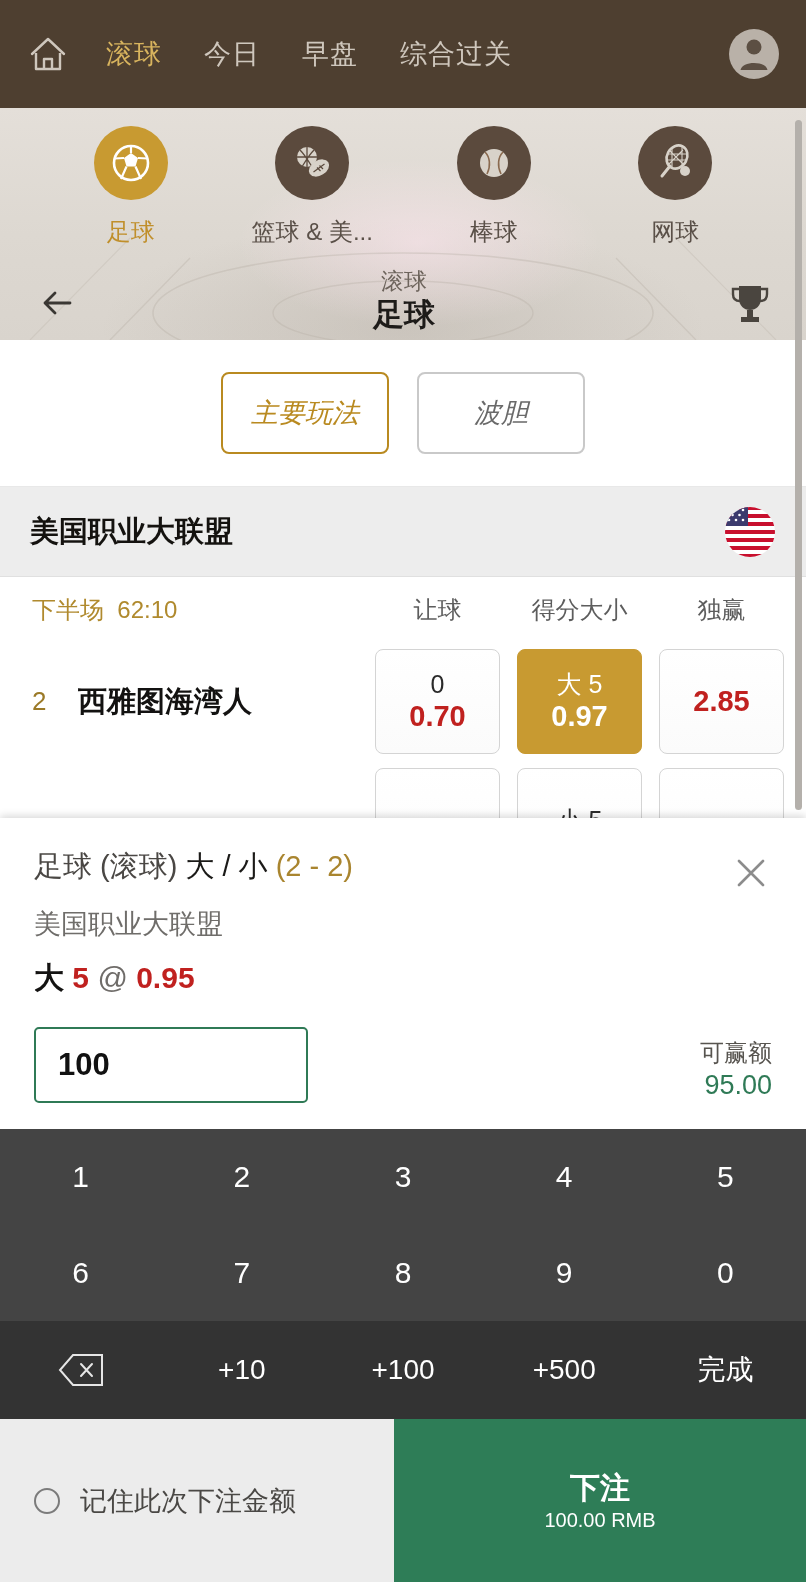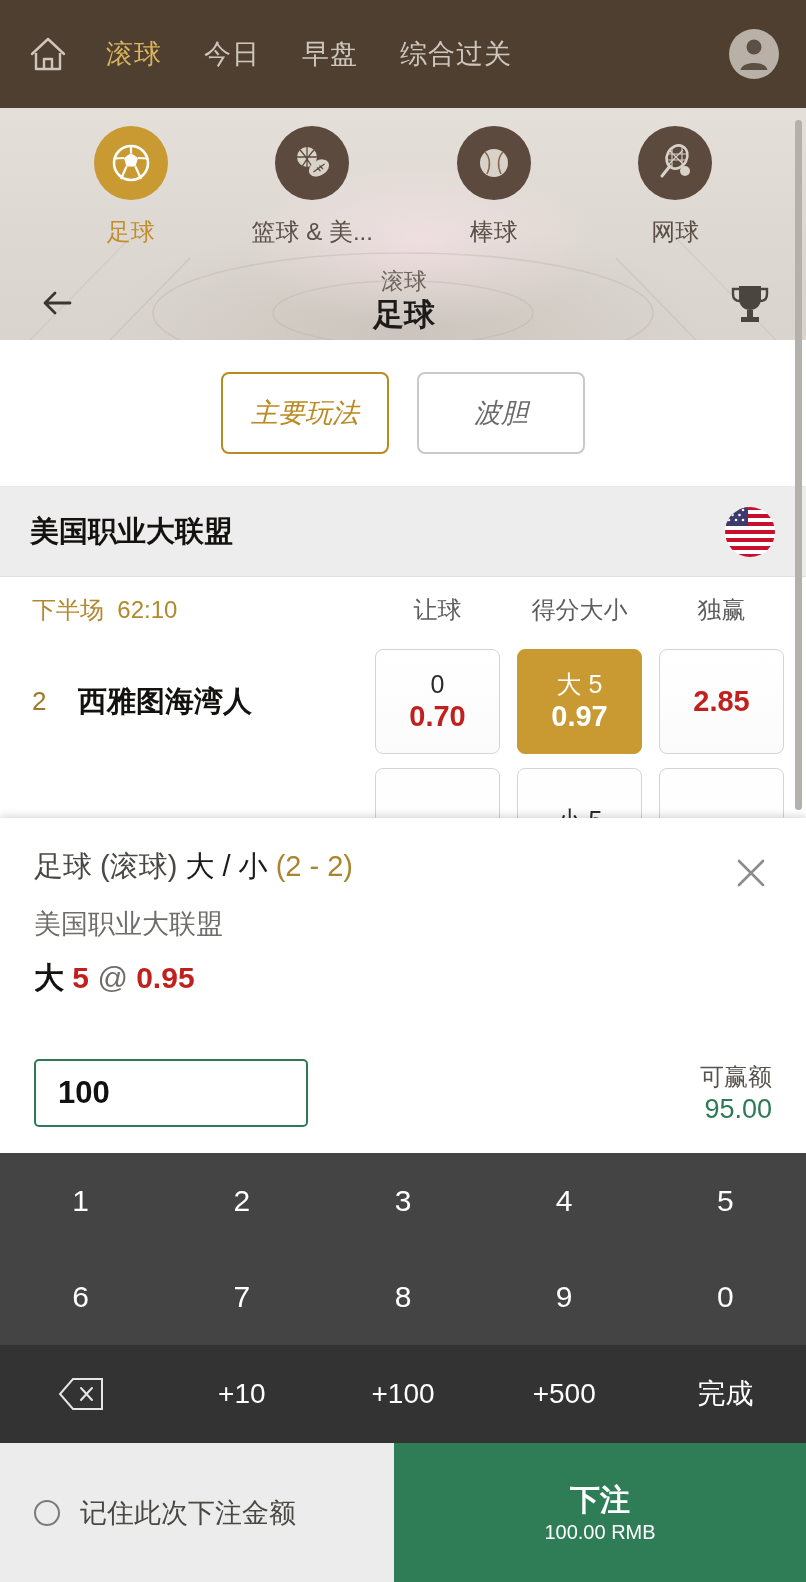--- a/index.html
+++ b/index.html
@@ -118,23 +118,23 @@
   .close-x { width: 42px; height: 42px; flex: none; margin-top: 4px; }
   .slip-league { font-size: 27px; color: #6f6d6a; margin-top: 12px; }
   .slip-teams { font-size: 28px; color: #232120; margin-top: 10px; }
   .slip-pick { margin-top: 16px; font-size: 30px; color: #141312; font-weight: bold; }
   .slip-pick .hcp { color: #c0211f; }
   .slip-pick .at { color: #6f6c69; font-weight: normal; }
   .slip-pick .price { color: #c0211f; }
 
   .stake-row { display: flex; align-items: flex-end; padding: 28px 34px 26px 34px; }
   .stake-input {
-    width: 274px; height: 68px; border: 2px solid #2f7a56; border-radius: 5px;
+    width: 274px; height: 76px; border: 2px solid #2f7a56; border-radius: 5px;
     display: flex; align-items: center; padding-left: 22px;
-    font-size: 31px; font-weight: bold; color: #111; background: #fff; margin-top: 32px;
+    font-size: 31px; font-weight: bold; color: #111; background: #fff;
   }
   .stake-spacer { flex: 1 1 auto; }
   .winnings { text-align: right; line-height: 1.3; }
   .win-label { font-size: 24px; color: #57544f; }
   .win-value { font-size: 27px; color: #2f7a56; }
 
   
   .keypad { background: #444444; flex: 0 0 auto; }
   .key-row { display: flex; height: 96px; }
   .key {

